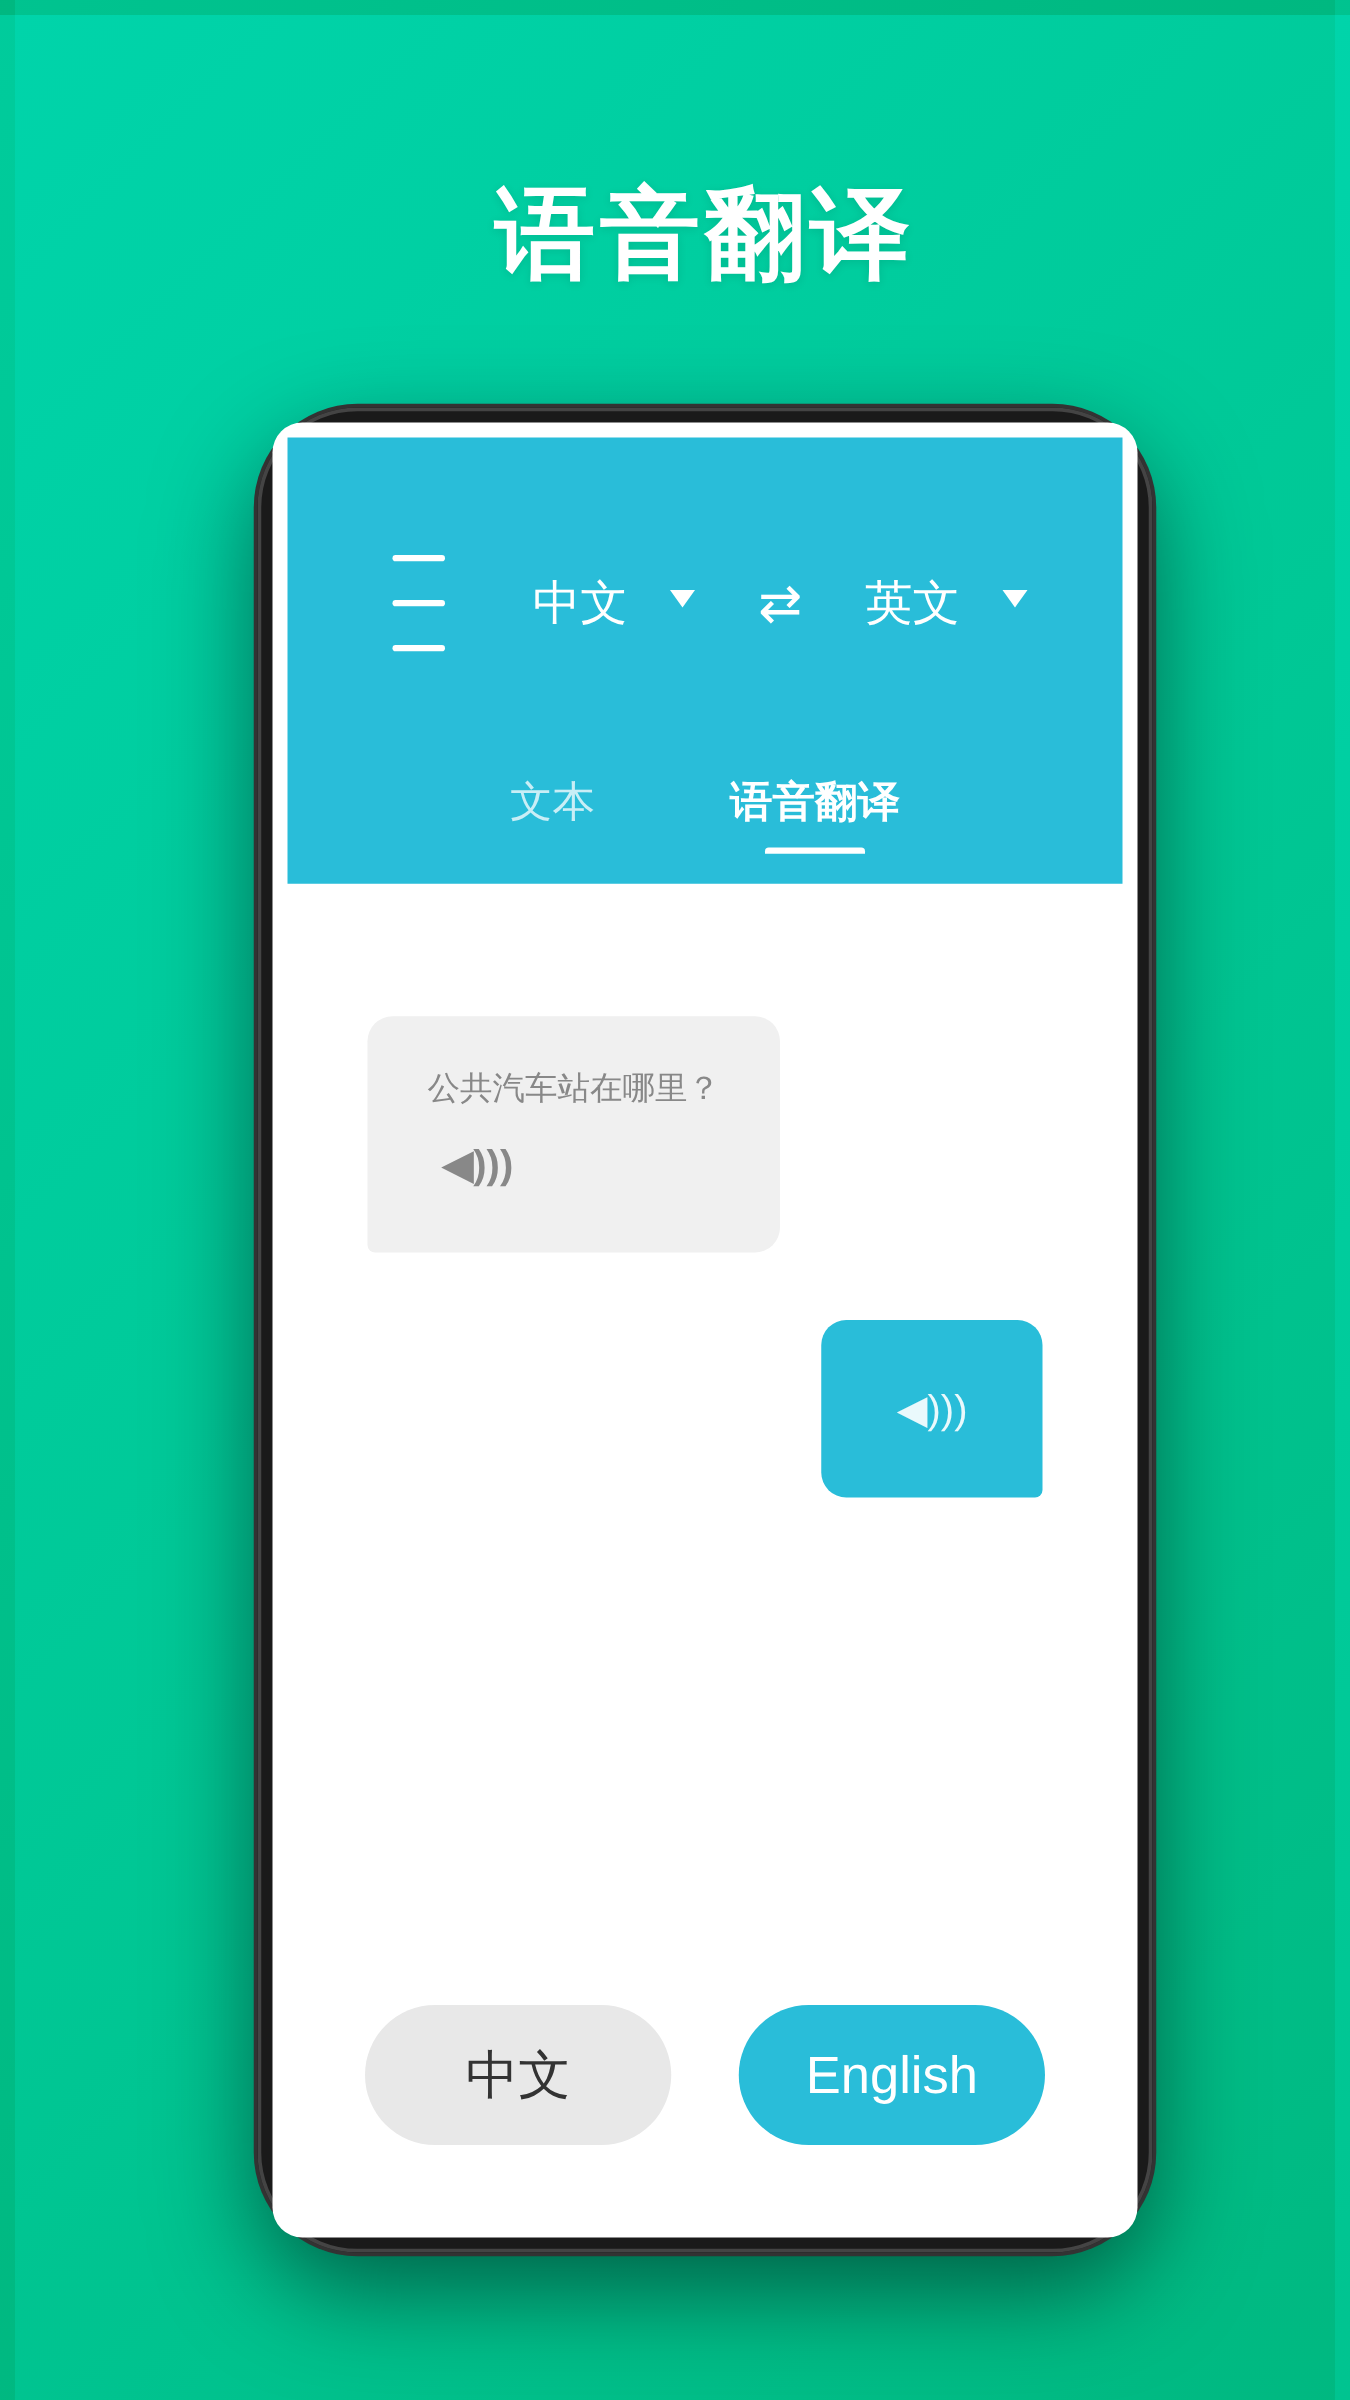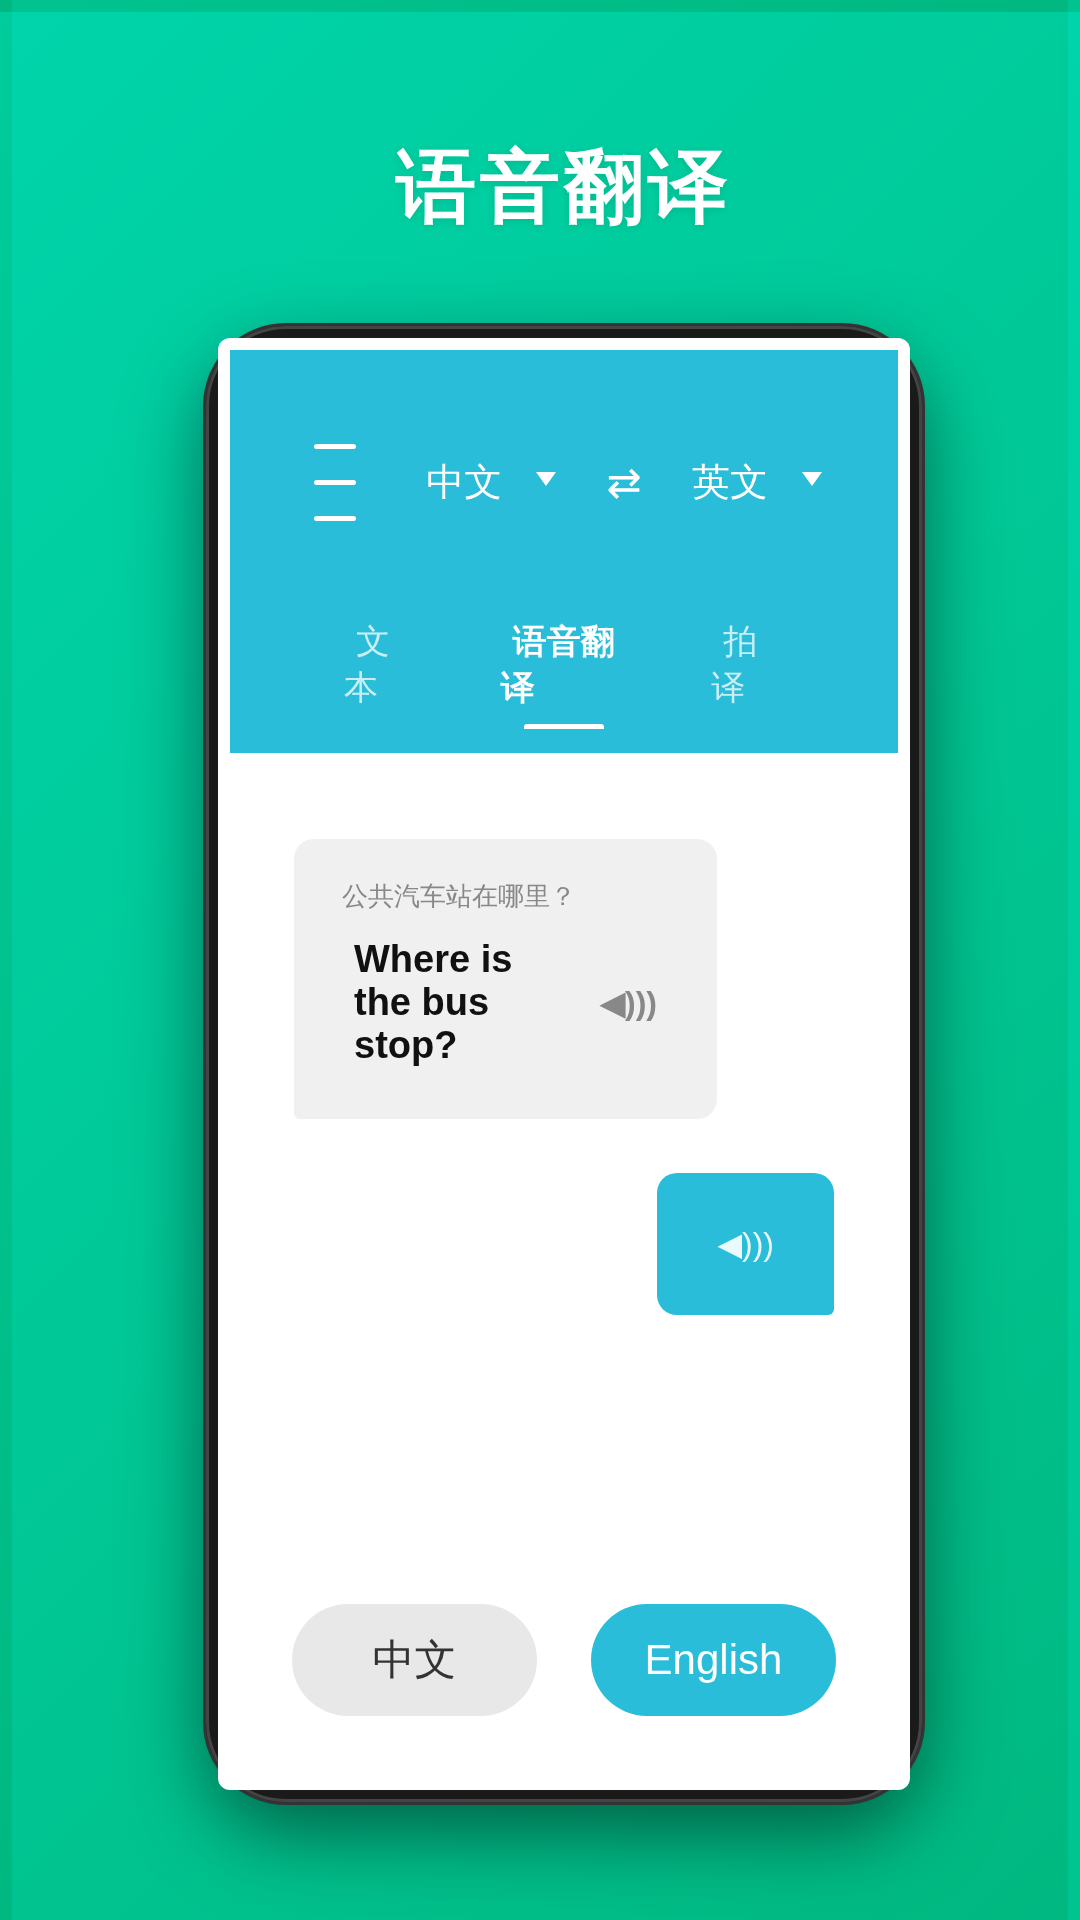--- a/index.html
+++ b/index.html
@@ -43,25 +43,26 @@
         0 30px 80px rgba(0,0,0,0.5),
         inset 0 0 0 3px #444;
     }
 
     .phone-screen {
       position: absolute;
       top: 12px;
       left: 12px;
       right: 12px;
       bottom: 12px;
-      border-radius: 12px;
+      border-radius: 24px;
       overflow: hidden;
       background: white;
       display: flex;
       flex-direction: column;
+      gap: 20px;
     }
 
     
     .top-bar {
       background: #29bdd9;
       padding: 50px 40px 0 40px;
       flex-shrink: 0;
     }
 
     .top-bar-row {
@@ -282,32 +283,28 @@
 
       </div>
 
       <div class="tabs-row">
         <div class="tab">
           <span>文本</span>
         </div>
         <div class="tab active">
           <span>语音翻译</span>
         </div>
-        <div class="tab">
-          <span>拍译</span>
-        </div>
       </div>
     </div>
 
     <div class="content-area">
 
       <div class="bubble-left">
         <div class="sub-text">公共汽车站在哪里？</div>
         <div class="main-text">
-          <span>Where is the bus stop?</span>
           <span class="sound-icon">◀)))</span>
         </div>
       </div>
 
       <div class="bubble-right">
         <div class="sub-text">
           <span class="sound-icon-white">◀)))</span>
         </div>
       </div>
 

